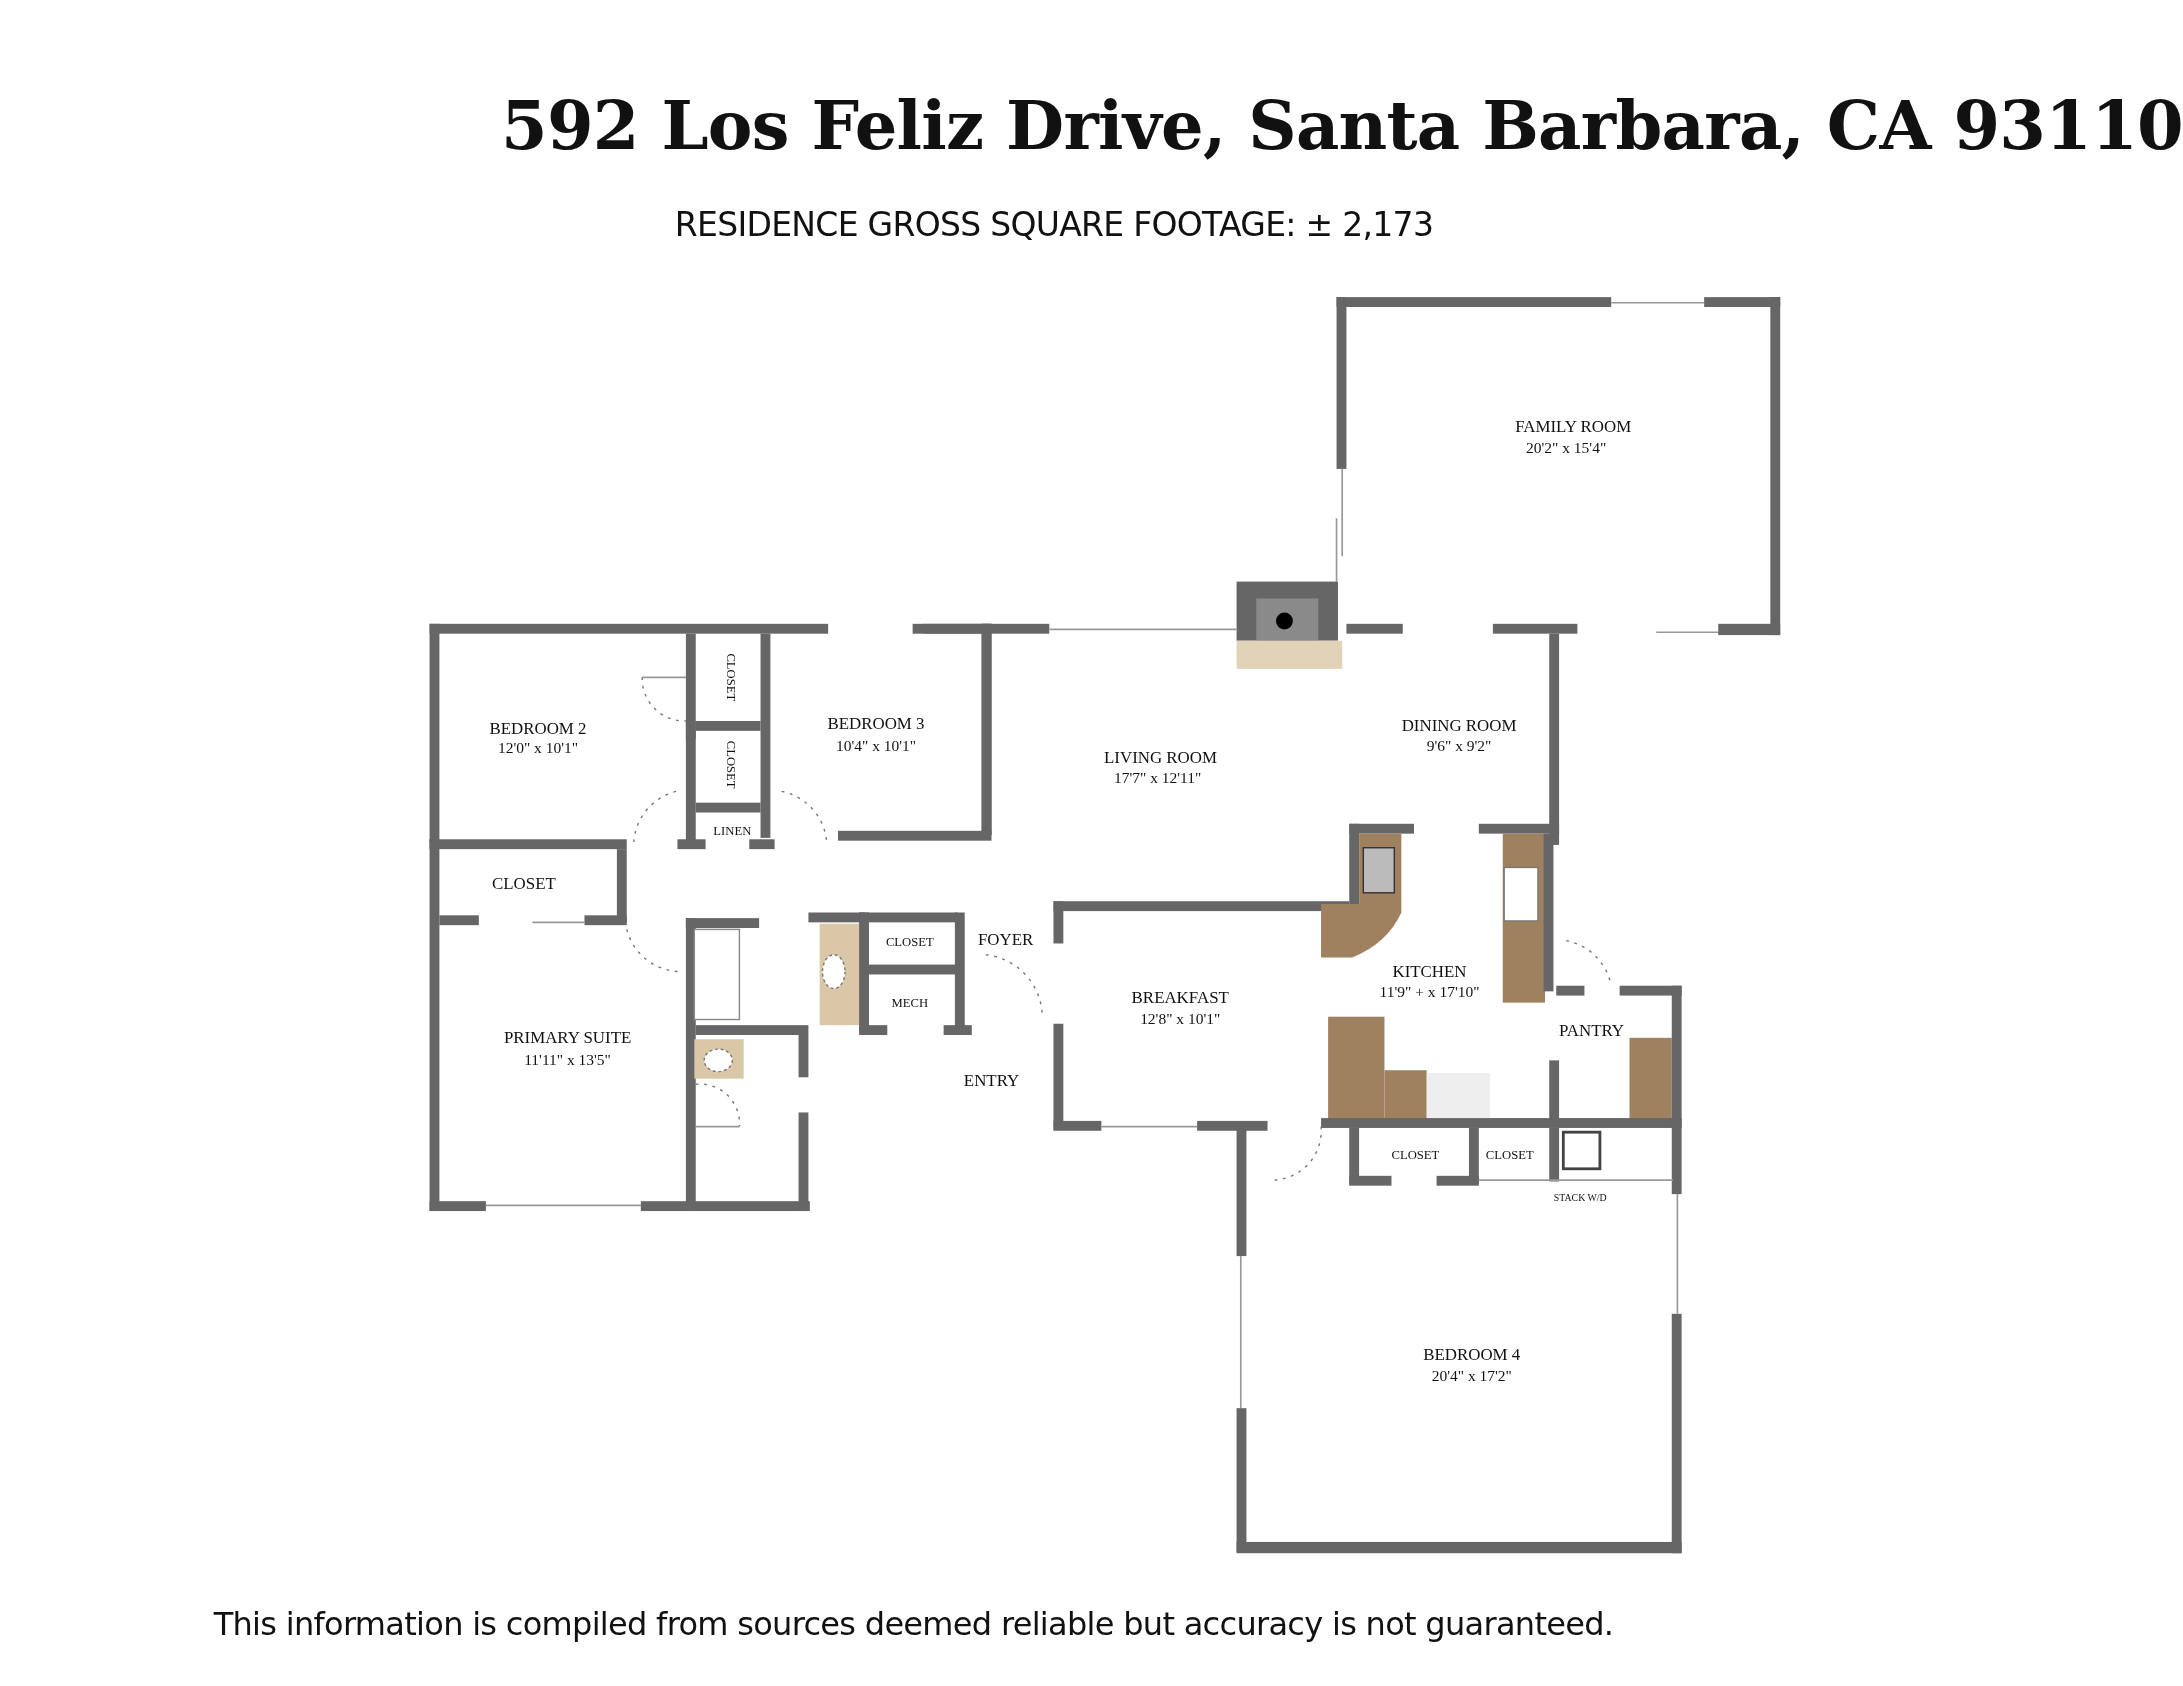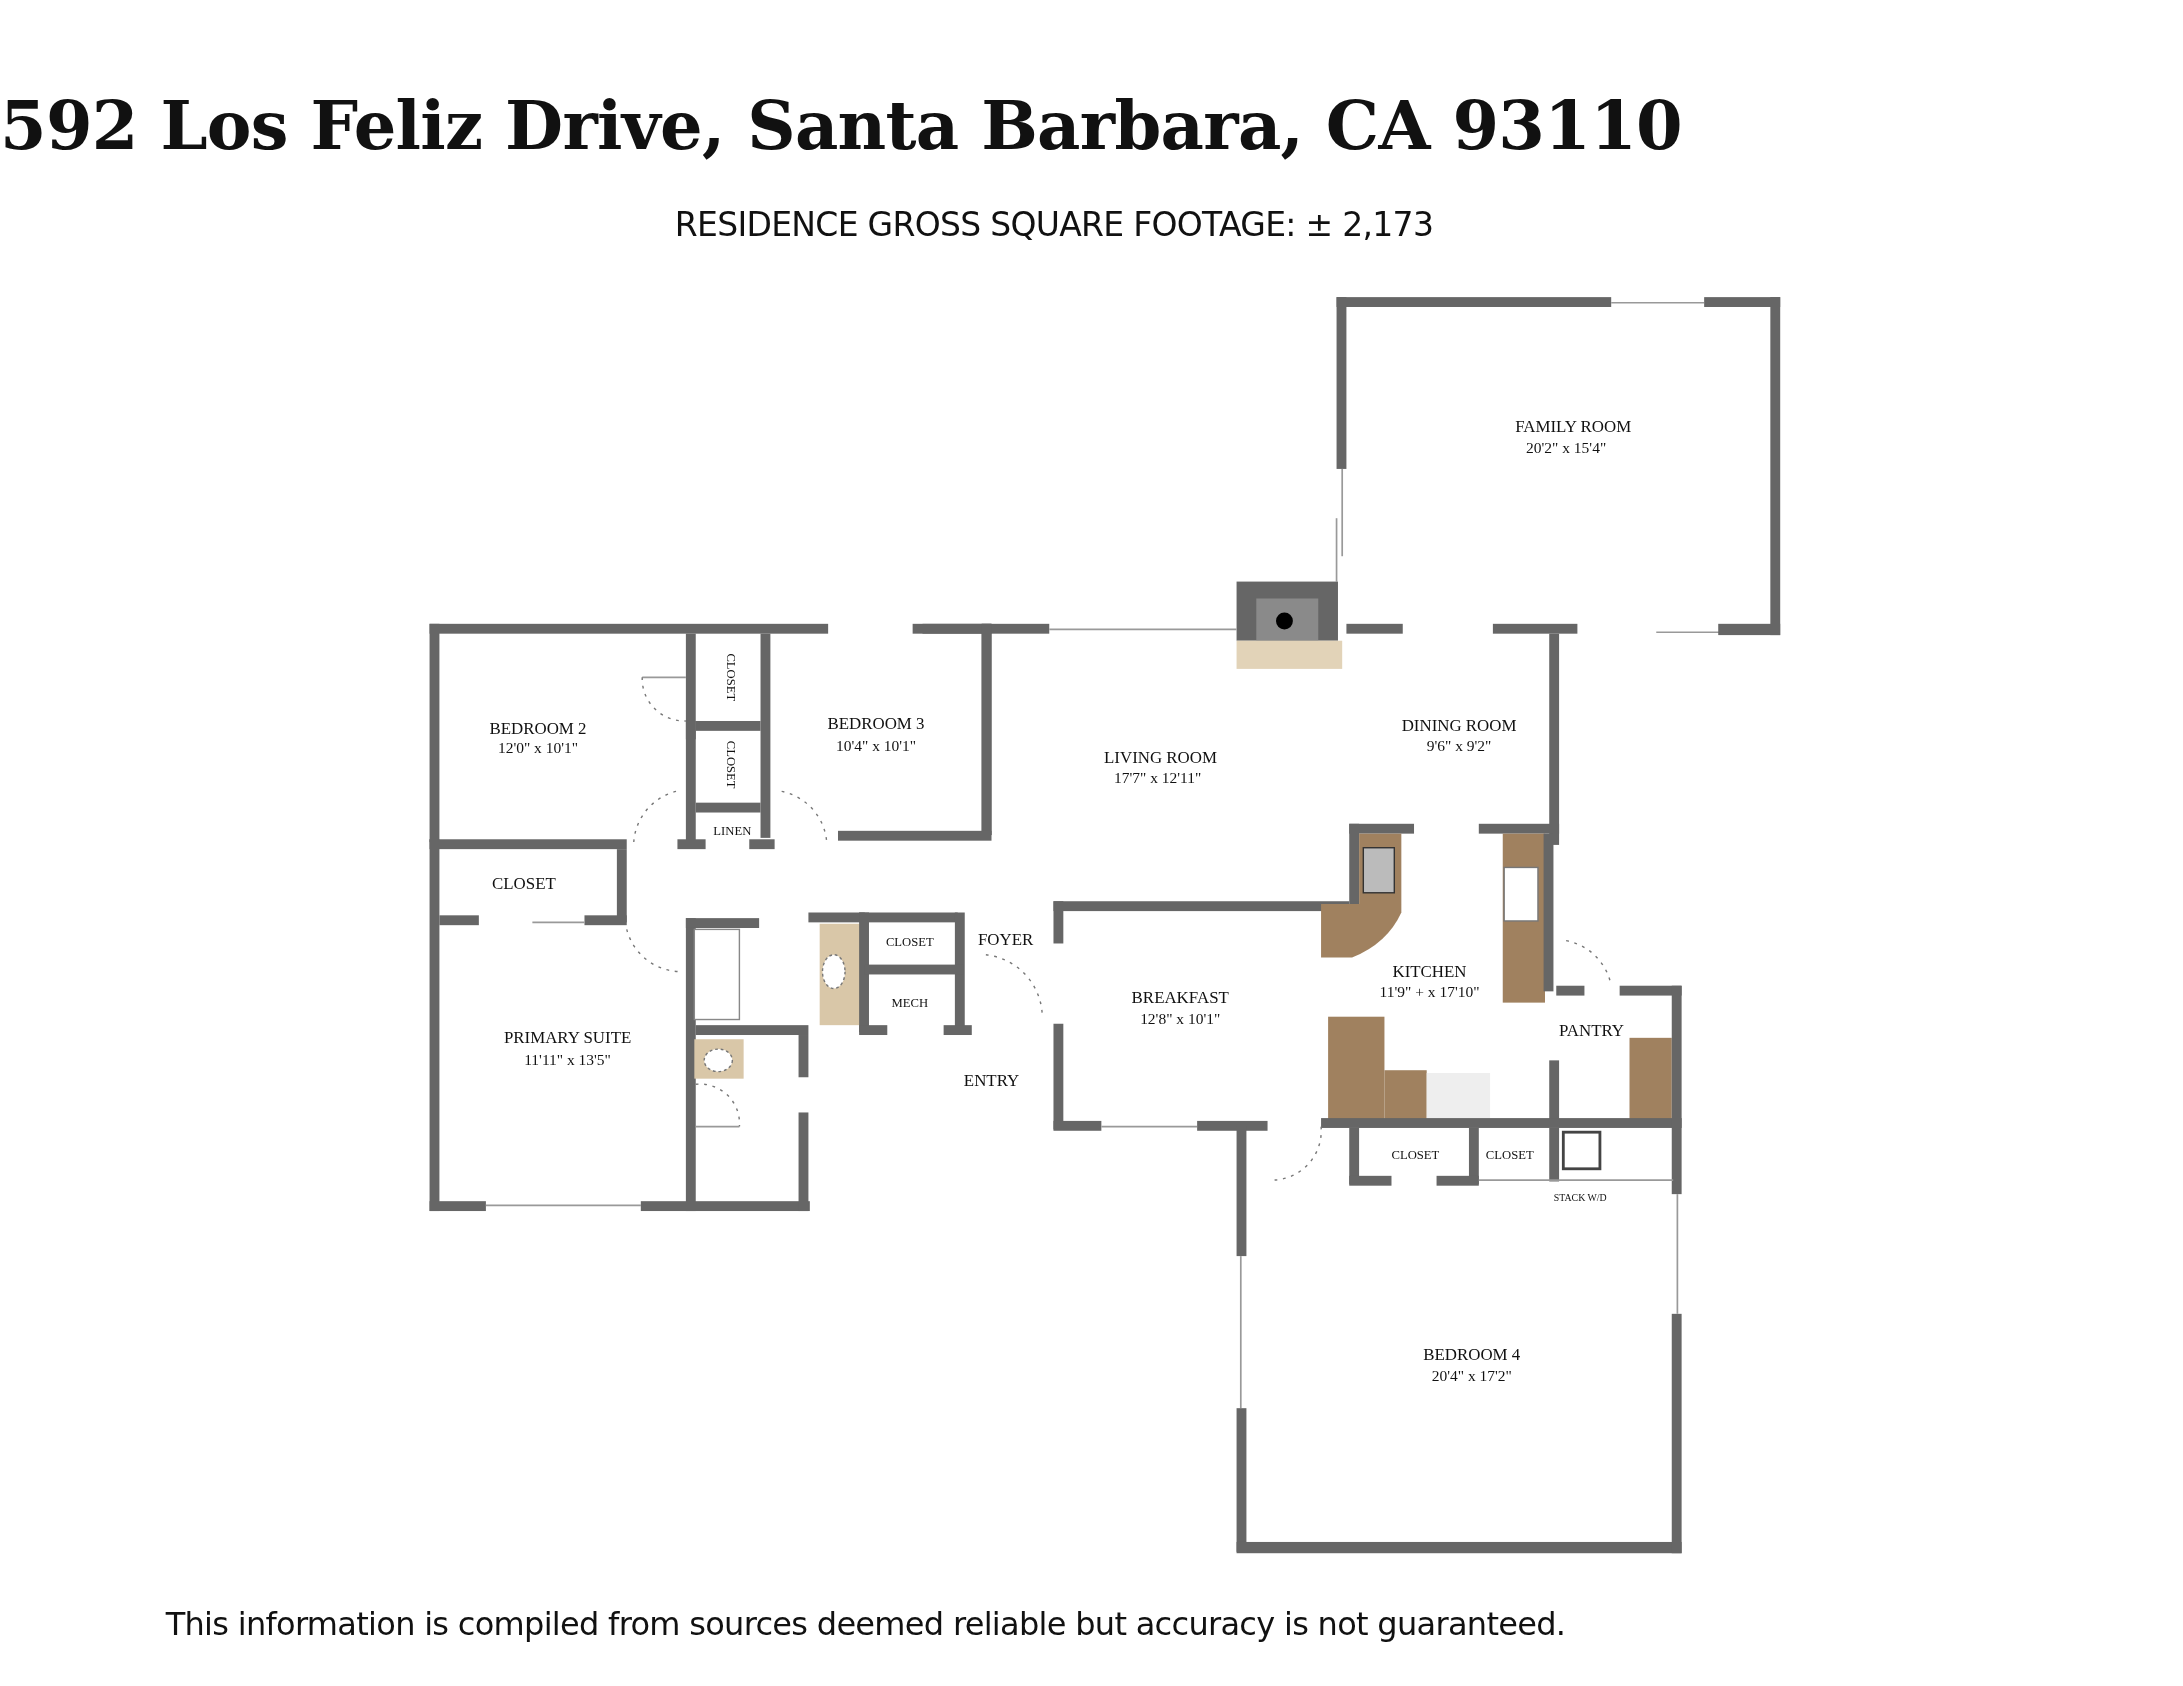--- a/index.html
+++ b/index.html
@@ -1,30 +1,30 @@
 <!DOCTYPE html>
 <html style="font-size:11.6px"><head>
 <meta charset="utf-8">
 <style>
   html, body { margin:0; padding:0; background:#ffffff; }
   body { width:2183px; height:1687px; position:relative; overflow:hidden; }
   .title {
-    position:absolute; left:0; top:86px; width:2183px; text-align:left;
+    position:absolute; left:0; top:86px; width:2183px; text-align:right;
     font-family:"DejaVu Serif","Liberation Serif",serif; font-weight:bold;
     font-size:67px; color:#111; letter-spacing:-0.7px;
   }
   .subtitle {
     position:absolute; left:0; top:205px; width:2108px; text-align:center;
     font-family:"DejaVu Sans","Liberation Sans",sans-serif;
     font-size:33px; color:#111; letter-spacing:-0.7px;
   }
   .footer {
     position:absolute; left:0; top:1605px; width:1731px; text-align:center;
     font-family:"DejaVu Sans","Liberation Sans",sans-serif;
-    font-size:32px; color:#111; letter-spacing:-0.7px;
+    font-size:32px; color:#111; letter-spacing:-0.7px;padding-left:48px;
   }
   svg.plan { position:absolute; left:0; top:0; width:2183px; height:1687px; }
   .wall { fill:#666666; }
   .win { stroke:#999; stroke-width:1.2; fill:none; }
   .swing { stroke:#777; stroke-width:1; fill:none; stroke-dasharray:2 4; }
   .counter { fill:#a0815f; }
   .tile { fill:#d9c7a8; }
   .lbl { font-family:"Liberation Serif","DejaVu Serif",serif; font-size:12px; fill:#111; text-anchor:middle; }
   .dim { font-family:"Liberation Serif","DejaVu Serif",serif; font-size:11px; fill:#111; text-anchor:middle; }
   .small { font-family:"Liberation Serif","DejaVu Serif",serif; font-size:9px; fill:#111; text-anchor:middle; }

